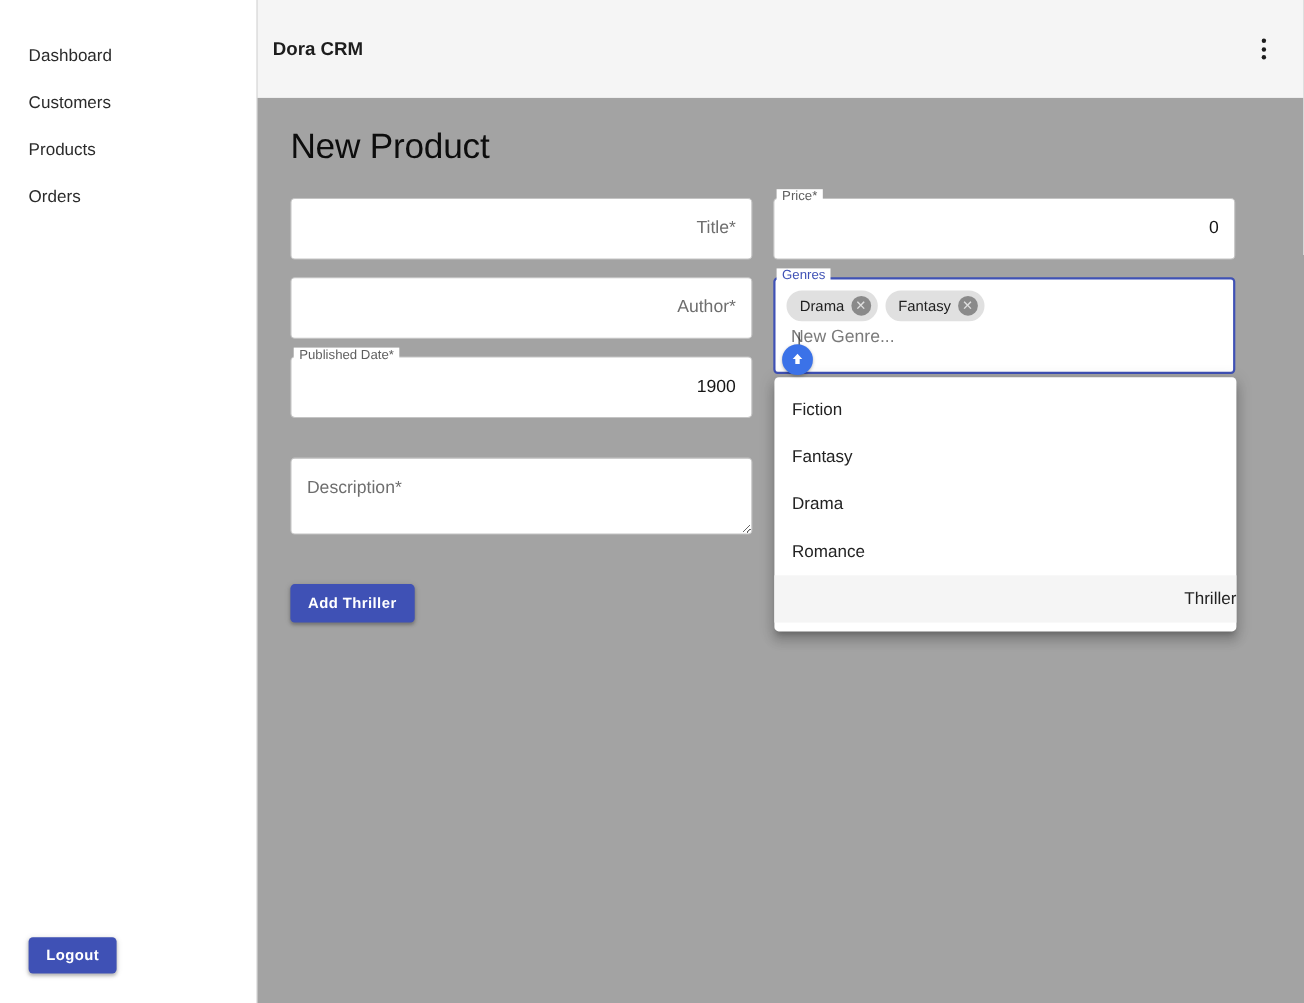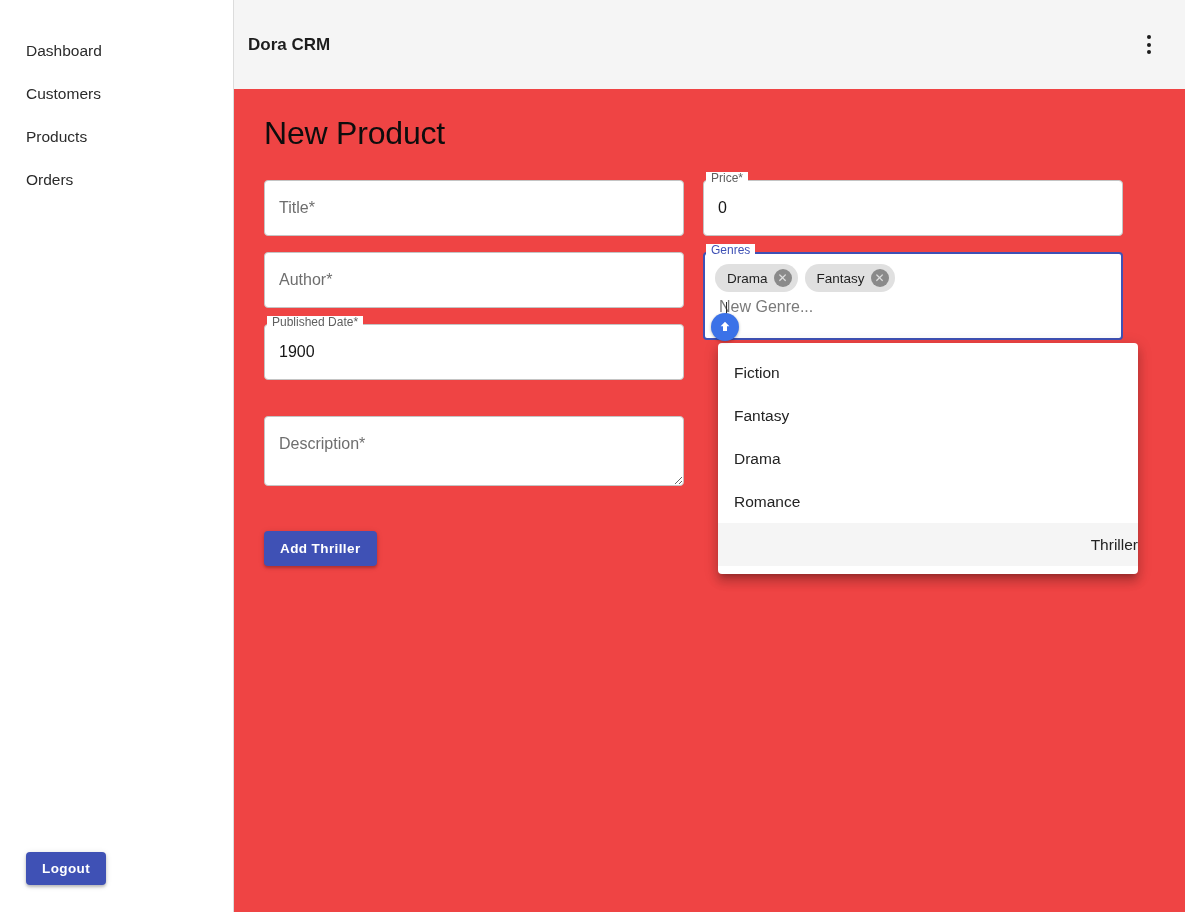--- a/index.html
+++ b/index.html
@@ -40,21 +40,21 @@
     font-size: 13.5px;
     font-weight: bold;
     letter-spacing: .4px;
     cursor: pointer;
     box-shadow: 0 2px 3px rgba(0,0,0,.22), 0 1px 6px rgba(0,0,0,.12);
     font-family: "Liberation Sans", sans-serif;
     text-align: center;
   }
 
   
-  .main { flex: 1 1 auto; position: relative; background: #ef4444; }
+  .main { flex: 1 1 auto; position: relative; background: #a3a3a3; }
   .appbar {
     height: 89px;
     background: #f5f5f5;
     display: flex; align-items: center;
     padding: 0 14px 0 14px;
     position: relative;
   }
   .appbar-title {
     font-size: 17px;
     font-weight: bold;
@@ -97,20 +97,21 @@
     height: 56px;
     display: flex; align-items: center;
     padding: 0 14px;
   }
   .field.focused .field-box { border: 2px solid #3f51b5; }
   .field-input {
     border: none; outline: none; width: 100%;
     font-size: 16px; color: #161616; background: transparent;
     font-family: "Liberation Sans", sans-serif;
     padding: 0;
+    text-align: right;
   }
   .field-input::placeholder { color: #6e6e6e; opacity: 1; }
 
   
   .notch-label {
     position: absolute;
     top: -8px; left: 3px;
     background: #ffffff;
     padding: 0 5px;
     font-size: 12px;
@@ -179,21 +180,21 @@
   .caret {
     position: absolute;
     left: 23px; top: 50px;
     width: 1px; height: 22px;
     background: #2b2b2b;
   }
 
   
   .dropdown {
     position: absolute;
-    left: 15px; top: 91px;
+    left: 1px; top: 91px;
     width: 420px;
     background: #ffffff;
     border-radius: 4px;
     box-shadow: 0 5px 5px -3px rgba(0,0,0,.2),
                 0 8px 10px 1px rgba(0,0,0,.14),
                 0 3px 14px 2px rgba(0,0,0,.12);
     padding: 8px 0;
     z-index: 40;
   }
   .dd-item {

